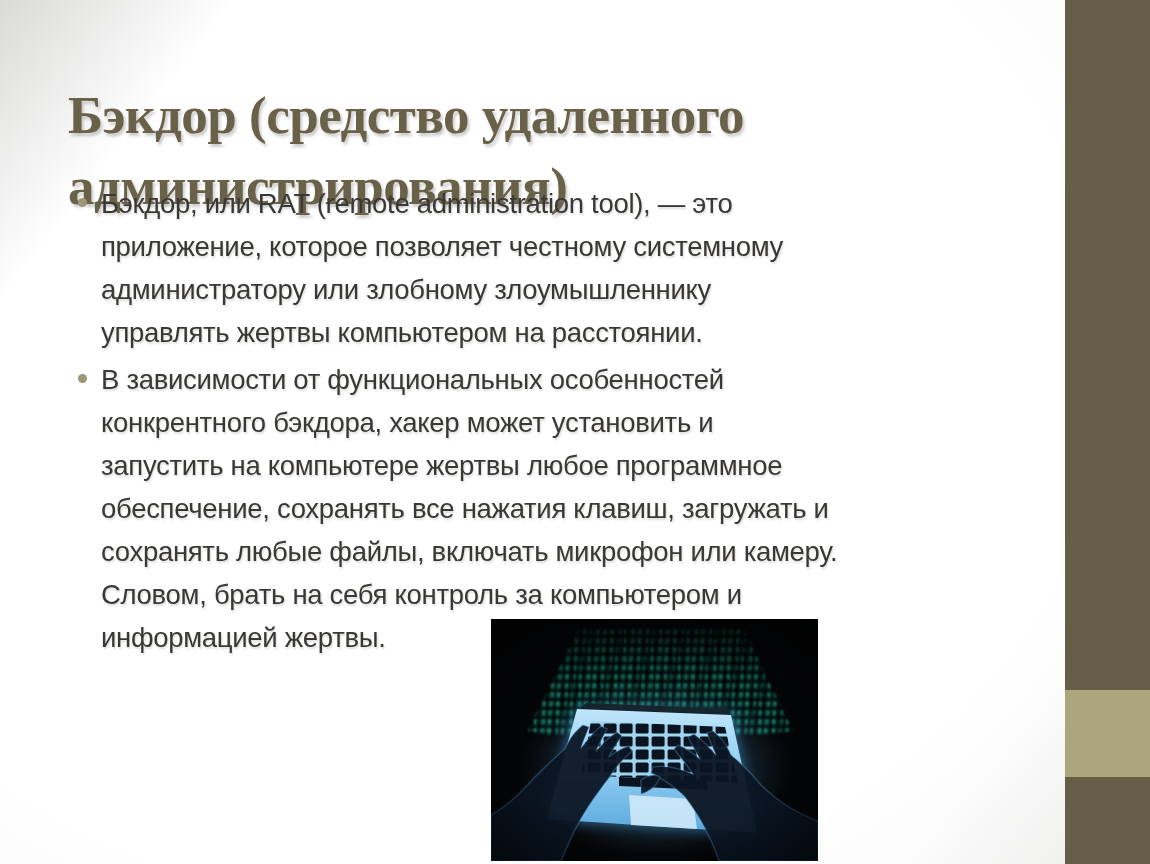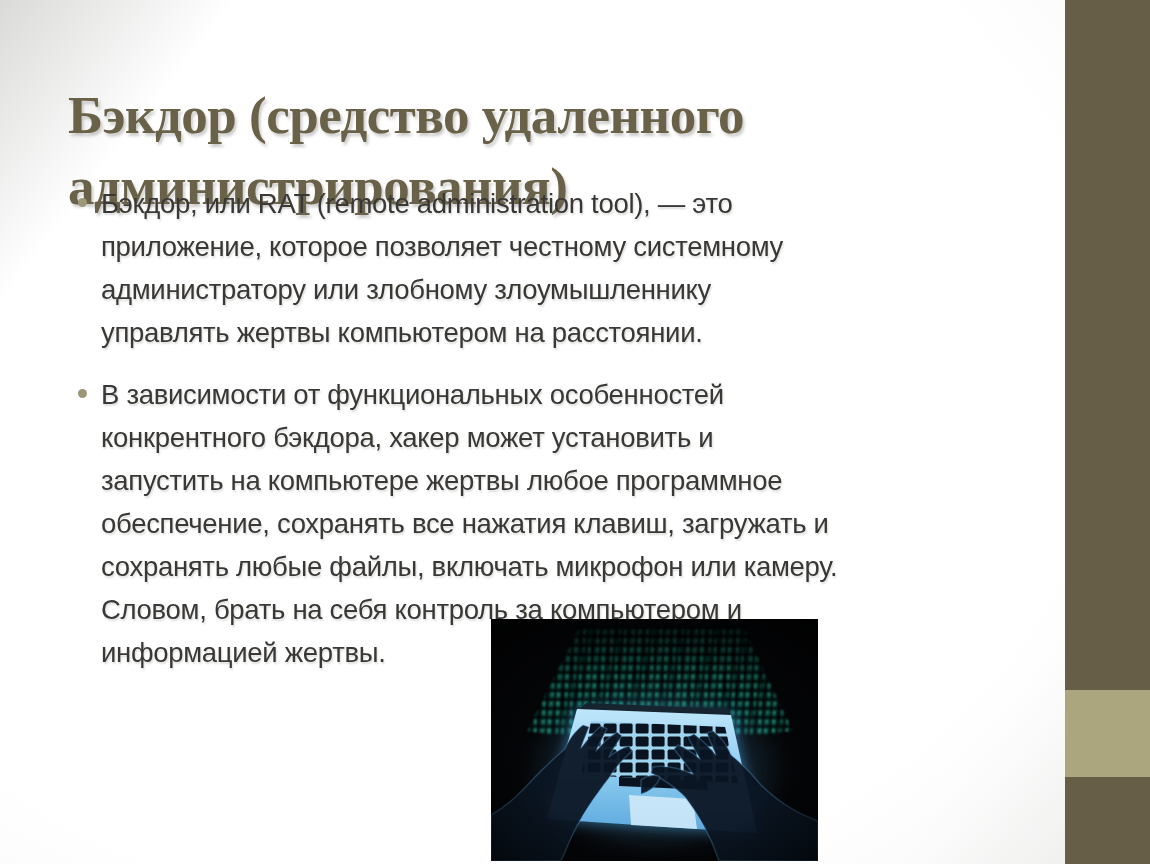--- a/index.html
+++ b/index.html
@@ -52,21 +52,21 @@
   .bullets {
     position: absolute;
     left: 75px;
     top: 182px;
     width: 915px;
   }
   .bullet-item {
     display: flex;
     align-items: flex-start;
   }
-  .bullet-item + .bullet-item { margin-top: 19px; }
+  .bullet-item + .bullet-item { margin-top: 4px; }
   .bullet-dot {
     flex: 0 0 auto;
     width: 9px; height: 9px;
     margin: 16px 14px 0 3px;
     border-radius: 50%;
     background: var(--bullet, #9d9778);
   }
   .bullet-text {
     white-space: pre-line;
     font-size: 27.5px;

